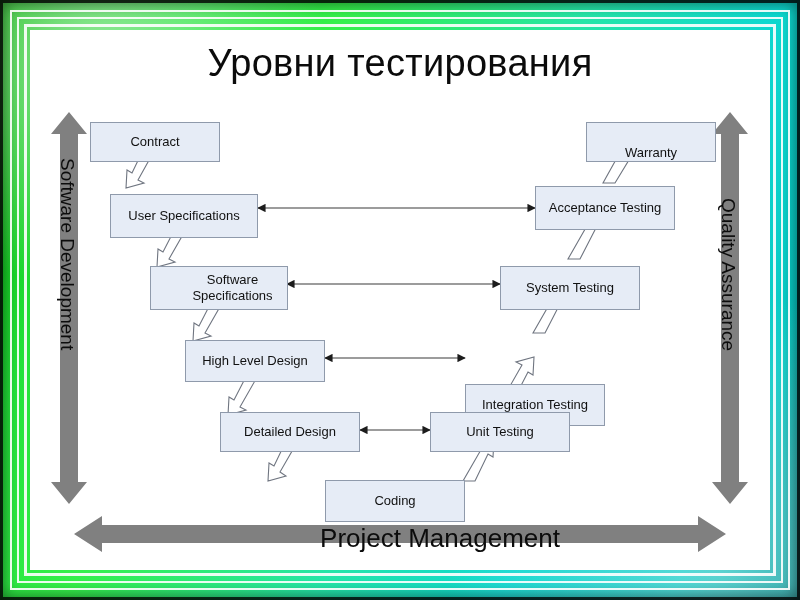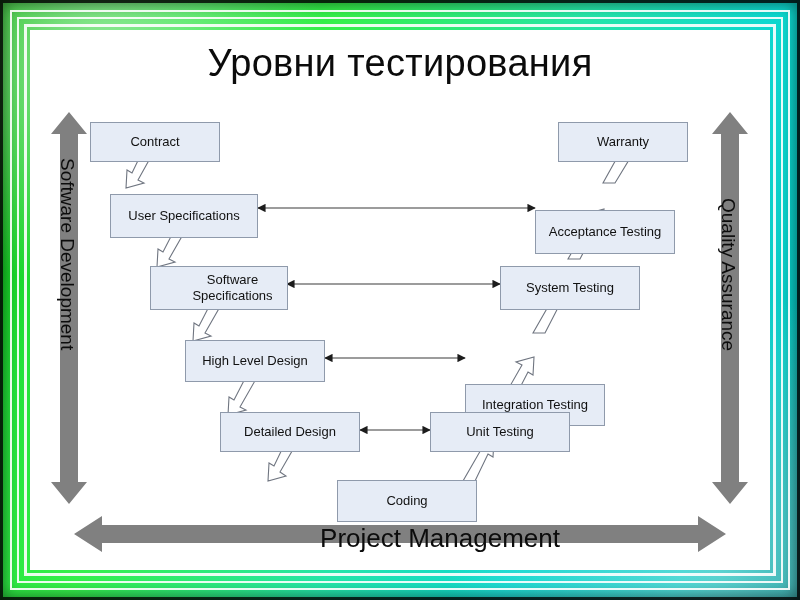--- a/index.html
+++ b/index.html
@@ -199,29 +199,29 @@
     </div>
 
     <div class="node" style="left:155px; top:310px; width:140px; height:42px;">
       <span>High Level Design</span>
     </div>
 
     <div class="node" style="left:190px; top:382px; width:140px; height:40px;">
       <span>Detailed Design</span>
     </div>
 
-    <div class="node" style="left:295px; top:450px; width:140px; height:42px;margin-left:12px;">
+    <div class="node" style="left:295px; top:450px; width:140px; height:42px;">
       <span>Coding</span>
     </div>
 
-    <div class="node" style="left:528px; top:92px; width:130px; height:40px;">
+    <div class="node" style="left:556px; top:92px; width:130px; height:40px;align-items:flex-end;">
       <span>Warranty</span>
     </div>
 
-    <div class="node" style="left:505px; top:180px; width:140px; height:44px;">
+    <div class="node" style="left:505px; top:156px; width:140px; height:44px;">
       <span>Acceptance Testing</span>
     </div>
 
     <div class="node" style="left:470px; top:236px; width:140px; height:44px;">
       <span>System Testing</span>
     </div>
 
     <div class="node" style="left:435px; top:310px; width:140px; height:42px;margin-top:44px;">
       <span>Integration Testing</span>
     </div>

